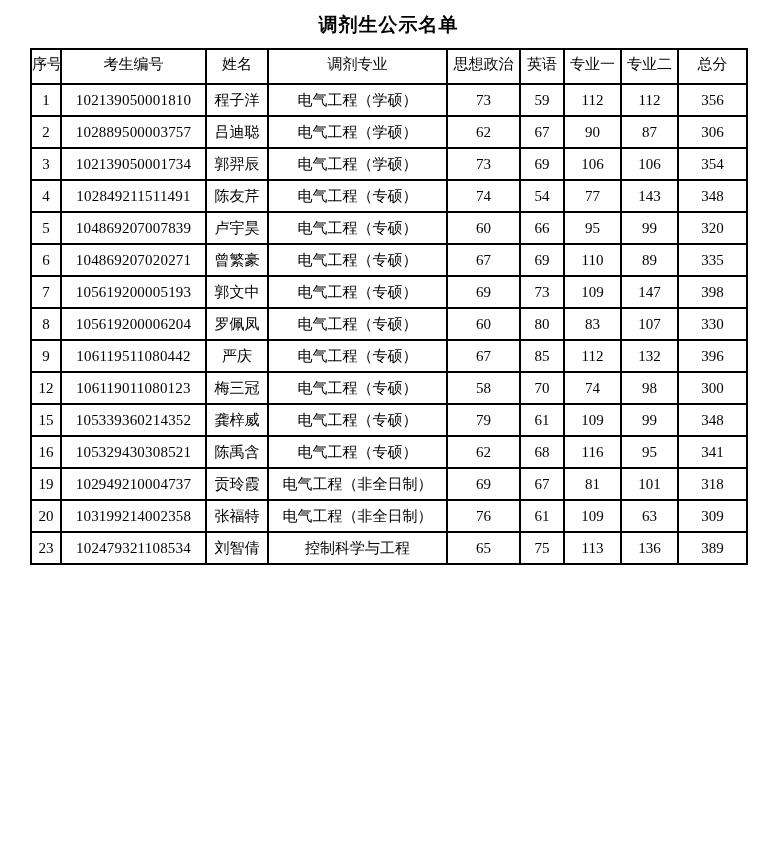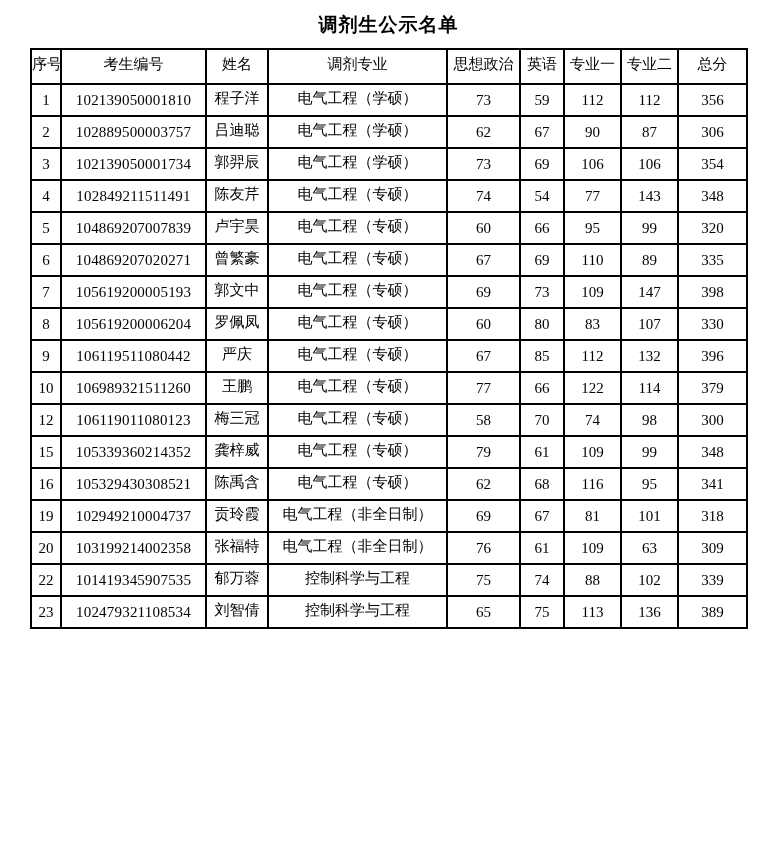--- a/index.html
+++ b/index.html
@@ -45,21 +45,21 @@
   table.roster th {
     height: 33px;
     font-weight: normal;
     font-family: Liberation Mono, monospace;
   }
   table.roster td {
     height: 30px;
   }
   
   td.c2, td.c3 {
-    font-family: Liberation Mono, monospace;
+    font-family: Liberation Sans, sans-serif;
     margin-left: 40px;
   }
   td.c1 {
     letter-spacing: 0.2px;
   }
 </style>
 </head>
 <body>
 
 <div class="page">
@@ -184,31 +184,20 @@
           <td class="c1">106119511080442</td>
           <td class="c2">严庆</td>
           <td class="c3">电气工程（专硕）</td>
           <td class="c4">67</td>
           <td class="c5">85</td>
           <td class="c6">112</td>
           <td class="c7">132</td>
           <td class="c8">396</td>
         </tr>
         <tr>
-          <td class="c0">10</td>
-          <td class="c1">106989321511260</td>
-          <td class="c2">王鹏</td>
-          <td class="c3">电气工程（专硕）</td>
-          <td class="c4">77</td>
-          <td class="c5">66</td>
-          <td class="c6">122</td>
-          <td class="c7">114</td>
-          <td class="c8">379</td>
-        </tr>
-        <tr>
           <td class="c0">12</td>
           <td class="c1">106119011080123</td>
           <td class="c2">梅三冠</td>
           <td class="c3">电气工程（专硕）</td>
           <td class="c4">58</td>
           <td class="c5">70</td>
           <td class="c6">74</td>
           <td class="c7">98</td>
           <td class="c8">300</td>
         </tr>
@@ -250,31 +239,20 @@
           <td class="c1">103199214002358</td>
           <td class="c2">张福特</td>
           <td class="c3">电气工程（非全日制）</td>
           <td class="c4">76</td>
           <td class="c5">61</td>
           <td class="c6">109</td>
           <td class="c7">63</td>
           <td class="c8">309</td>
         </tr>
         <tr>
-          <td class="c0">22</td>
-          <td class="c1">101419345907535</td>
-          <td class="c2">郁万蓉</td>
-          <td class="c3">控制科学与工程</td>
-          <td class="c4">75</td>
-          <td class="c5">74</td>
-          <td class="c6">88</td>
-          <td class="c7">102</td>
-          <td class="c8">339</td>
-        </tr>
-        <tr>
           <td class="c0">23</td>
           <td class="c1">102479321108534</td>
           <td class="c2">刘智倩</td>
           <td class="c3">控制科学与工程</td>
           <td class="c4">65</td>
           <td class="c5">75</td>
           <td class="c6">113</td>
           <td class="c7">136</td>
           <td class="c8">389</td>
         </tr>

